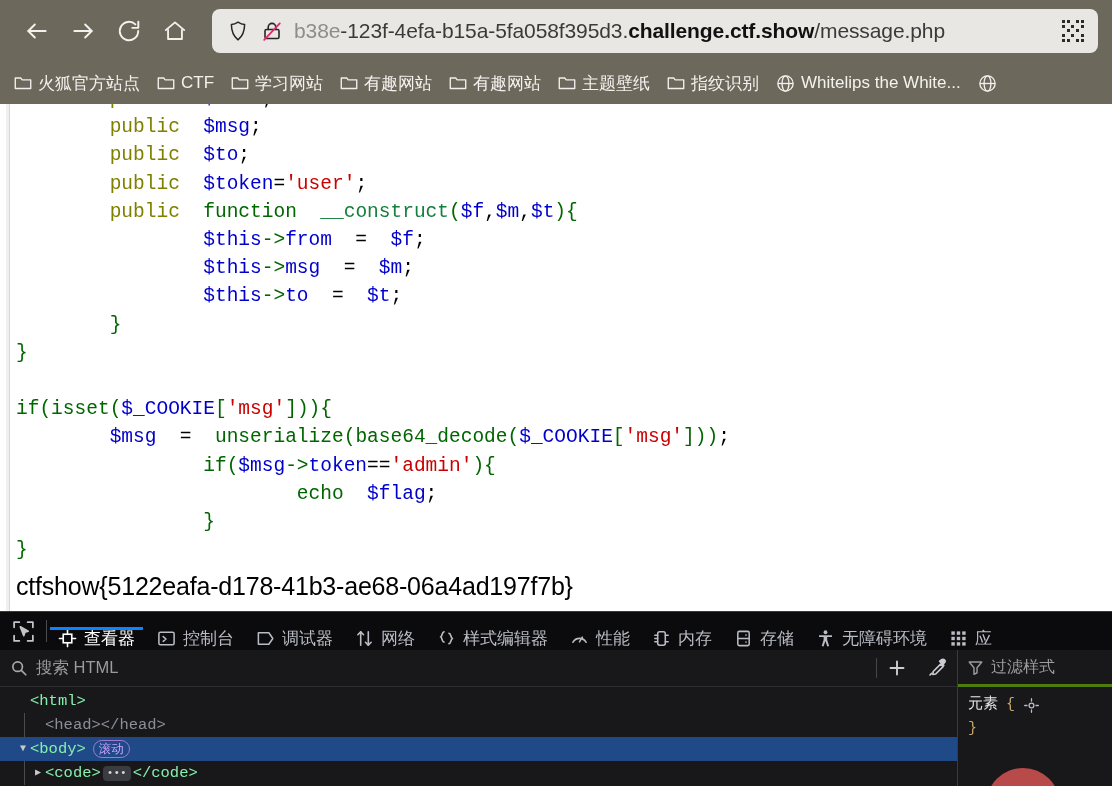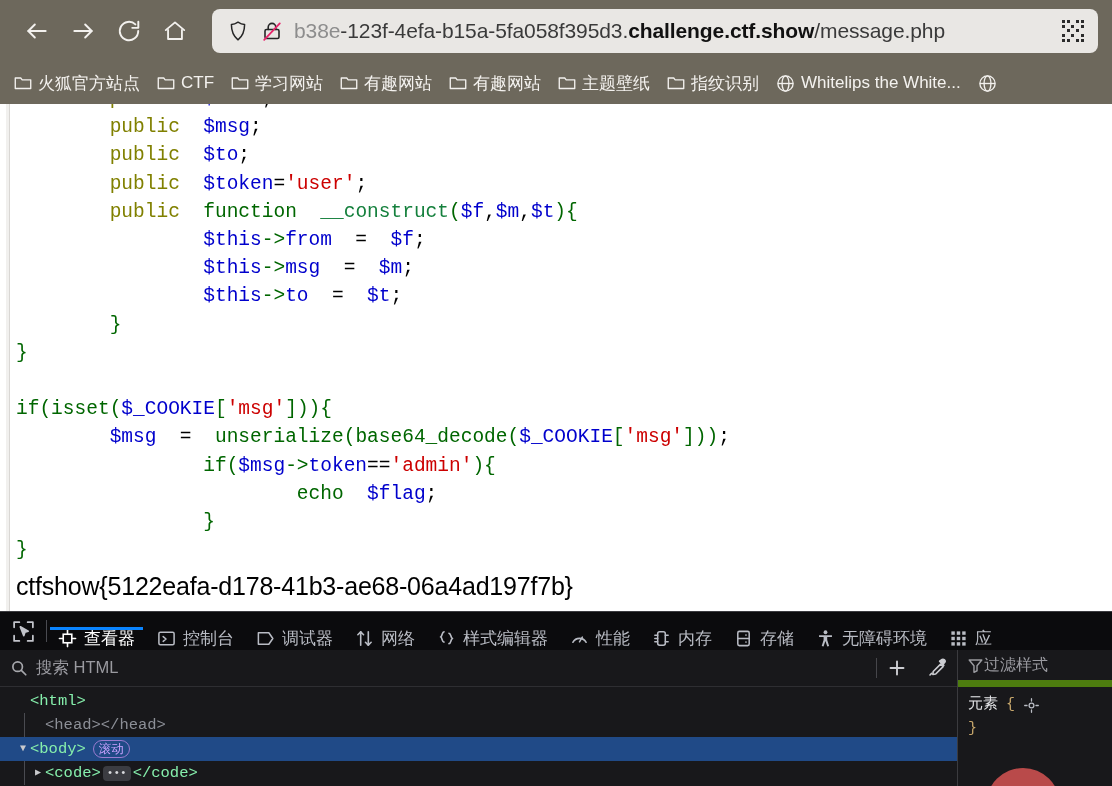--- a/index.html
+++ b/index.html
@@ -267,22 +267,23 @@
     display: flex;
     flex-direction: column;
     background: #18181b;
     position: relative;
     overflow: hidden;
   }
   #filter-row {
     height: 37px;
     display: flex;
     align-items: center;
+    gap: 7px;
     padding-left: 9px;
-    border-bottom: 7px solid #4d7c0f;
+    border-bottom: 3px solid #4d7c0f;
     color: #8f9095;
     flex: 0 0 auto;
   }
   #filter-placeholder { font-size: 16px; color: #9a9aa0; }
   #rules-content {
     flex: 1 1 auto;
     font-family: "Liberation Mono", "DejaVu Sans Mono", monospace;
     font-size: 15px;
     line-height: 24px;
     padding: 6px 0 0 10px;

